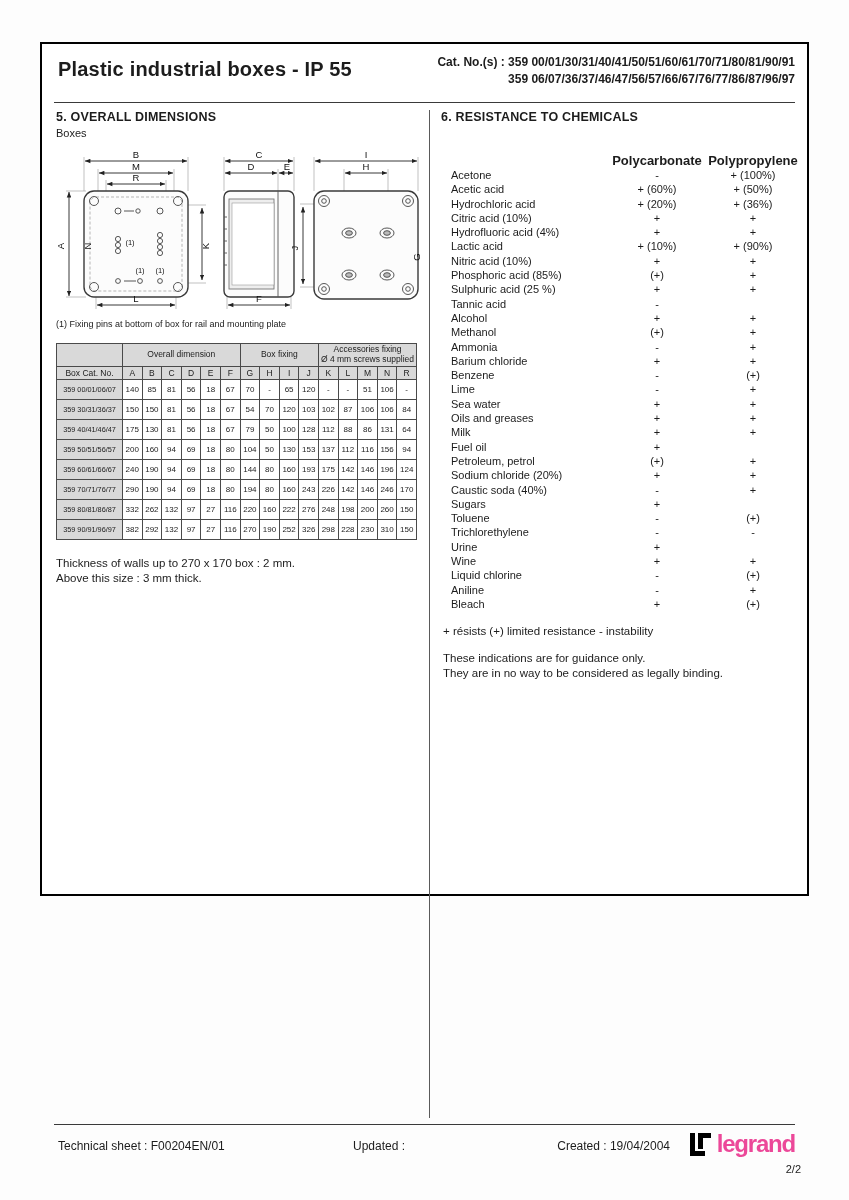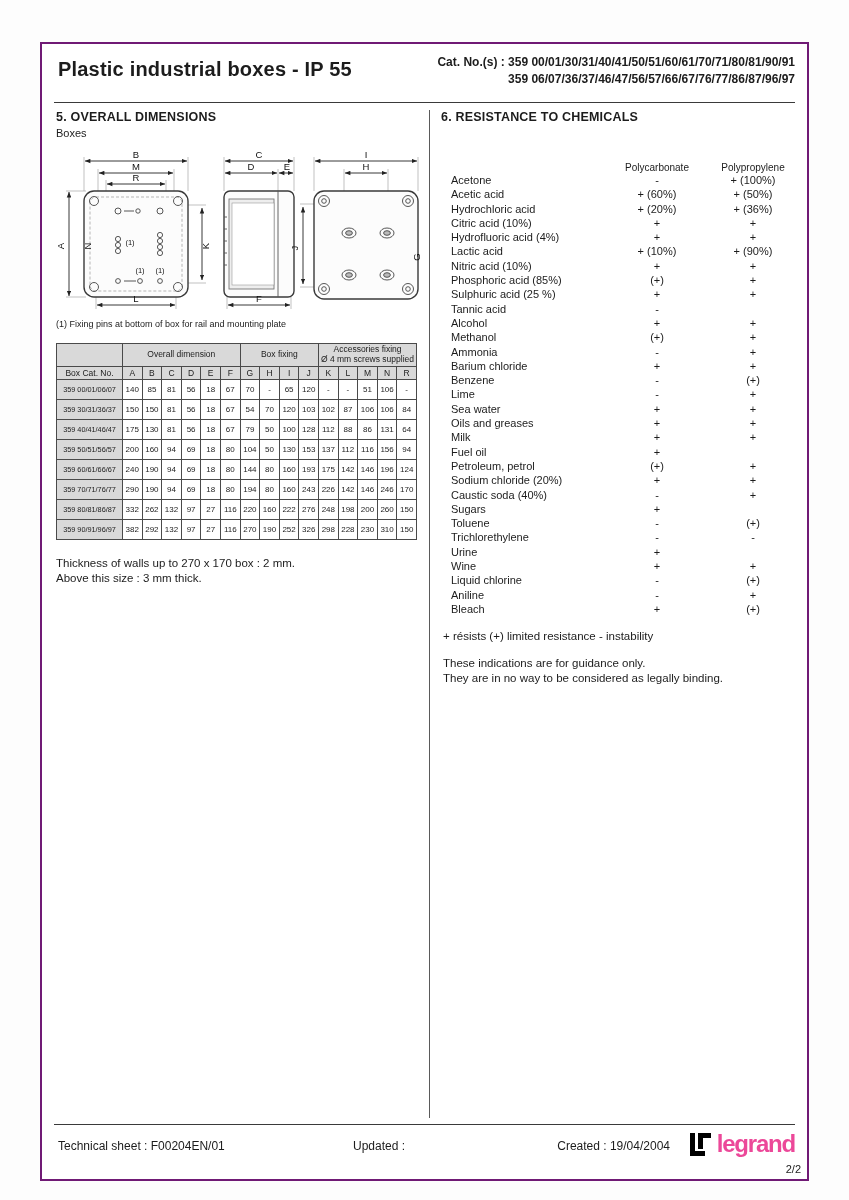--- a/index.html
+++ b/index.html
@@ -2,22 +2,22 @@
 <html><head>
 <meta charset="utf-8">
 <style>
   * { margin:0; padding:0; box-sizing:border-box; }
   html,body { width:849px; height:1200px; }
   body {
     font-family:"Liberation Sans", sans-serif;
     background:#fdfdfd; color:#1c1c1c; position:relative;
   }
   .frame {
-    position:absolute; left:40px; top:42px; width:769px; height:1139px;
-    border:2px solid #701a75; background:#fff;
+    position:absolute; left:40px; top:42px; width:769px; height:854px;
+    border:2px solid #000000; background:#fff;
   }
   
   .doc-title { position:absolute; left:16px; top:14px; font-size:20px; font-weight:bold; letter-spacing:0.2px; }
   .cat-block { position:absolute; right:12px; top:10px; text-align:right; font-size:12px; font-weight:bold; line-height:1.45; white-space:nowrap; }
   .hr-header { position:absolute; left:12px; right:12px; top:58px; border-top:1.5px solid #3a3a3a; }
   .v-divider { position:absolute; left:387px; top:66px; height:1008px; border-left:1.2px solid #5a5a5a; }
 
   
   .col-left  { position:absolute; left:14px; top:66px; width:366px; }
   .col-right { position:absolute; left:399px; top:66px; width:360px; }
@@ -36,21 +36,21 @@
     font-weight:normal; padding:1px 0;
   }
   .dim-table thead th { background:#d9d9d9; font-size:8.5px; }
   .dim-table .grp { font-size:8.5px; line-height:1.15; }
   .dim-table tbody th { background:#d9d9d9; font-size:7.3px; height:20px; white-space:nowrap; }
   .dim-table tbody td { font-size:8px; height:20px; background:#fff; }
   .notes { margin-top:16px; font-size:11.5px; line-height:1.35; }
 
   
   .chem-grid { display:grid; grid-template-columns:1fr 96px 96px; }
-  .chem-head { margin-top:38px; font-size:10px; }
+  .chem-head { margin-top:29px; font-size:13px;font-weight:bold; }
   .chem-head span { text-align:center; }
   .chem-row { font-size:11px; line-height:14.3px; }
   .chem-row .nm { padding-left:10px; }
   .chem-row .v { text-align:center; }
   .chem-legend { margin-top:14px; font-size:11.5px; padding-left:2px; }
   .chem-disclaimer { margin-top:14px; font-size:11.5px; line-height:1.3; padding-left:2px; }
 
   
   .hr-footer { position:absolute; left:12px; right:12px; top:1080px; border-top:1.2px solid #3a3a3a; }
   .footer-row { position:absolute; left:16px; right:12px; top:1090px; height:26px; font-size:12px; }

